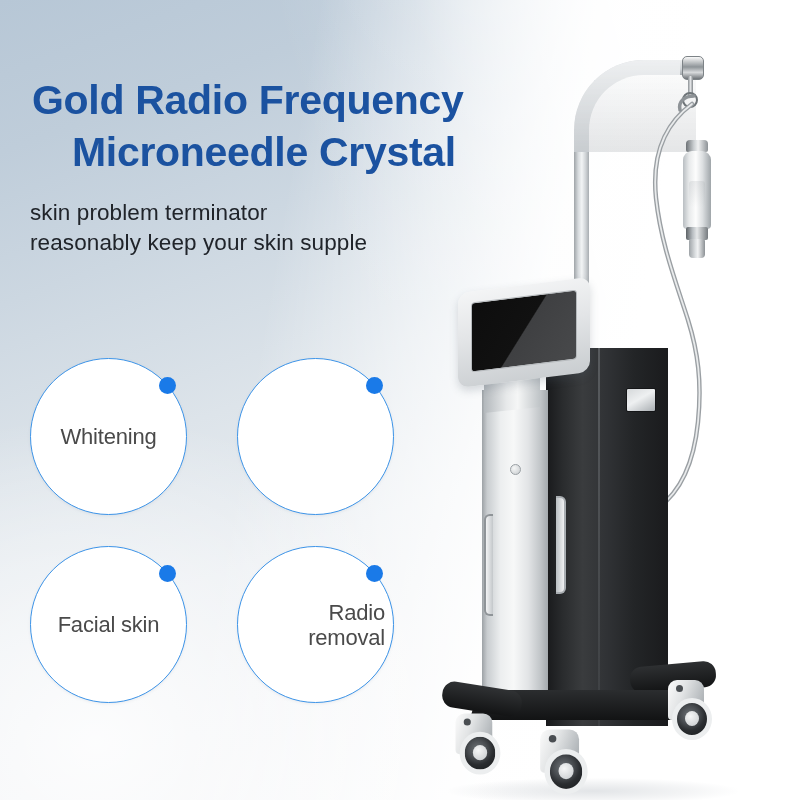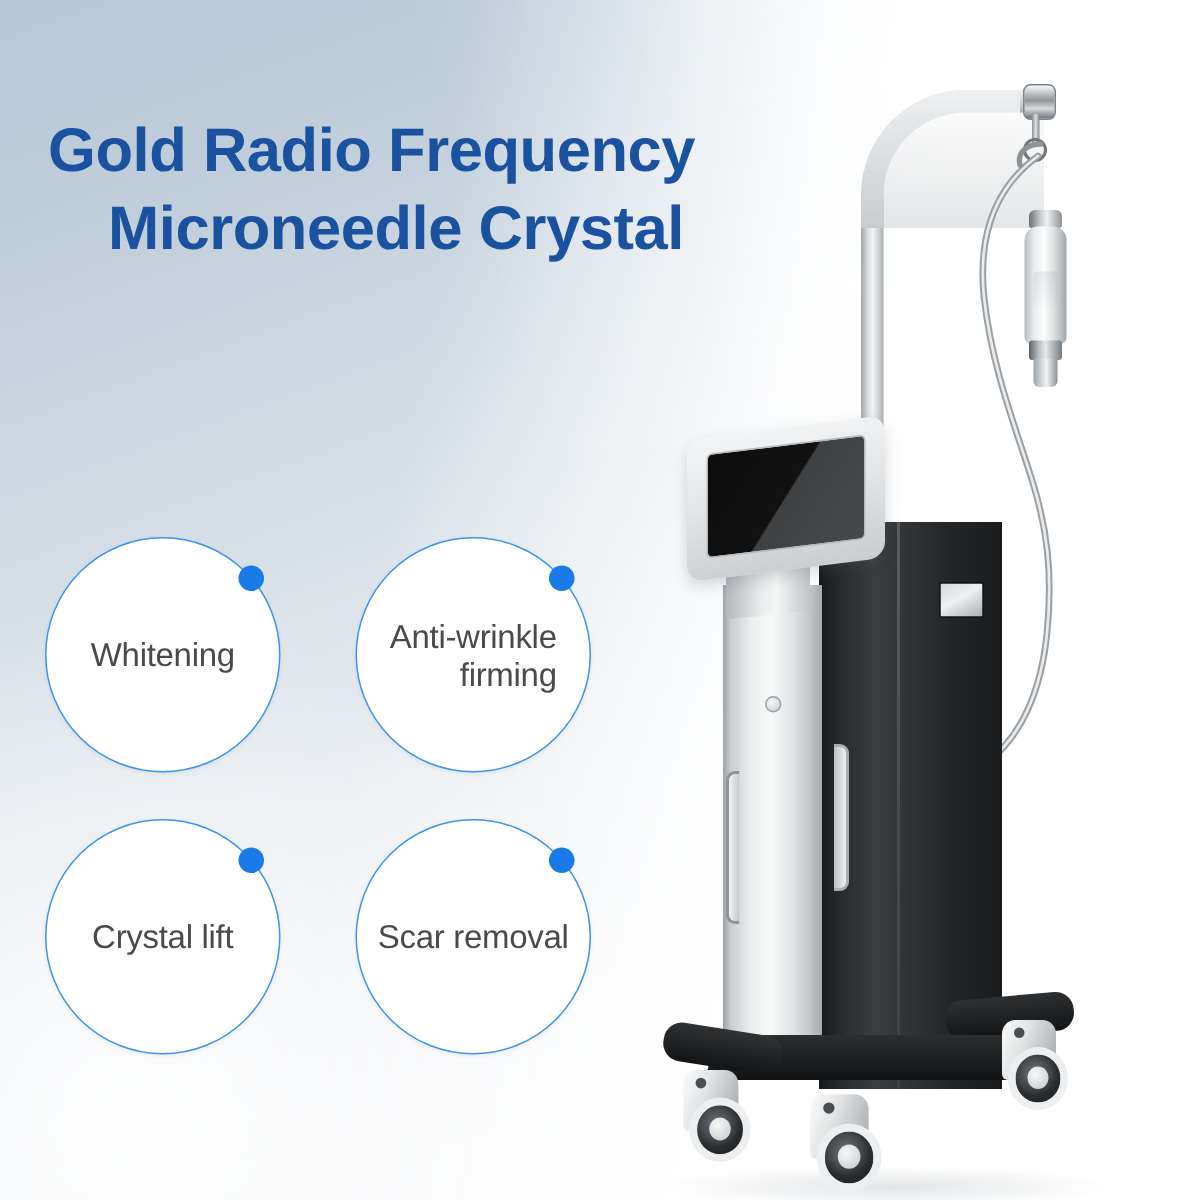--- a/index.html
+++ b/index.html
@@ -471,41 +471,43 @@
   <div class="bg-base"></div>
   <div class="bg-wash-right"></div>
   <div class="bg-wash-top"></div>
   <div class="bg-vignette-bl"></div>
 
   <div class="headline">
     <span>Gold Radio Frequency</span>
     <span class="l2">Microneedle Crystal</span>
   </div>
 
+  <div class="subhead">
+    <span>skin problem terminator</span>
+    <span class="s2">reasonably keep  your  skin supple</span>
+  </div>
 
   <div class="bubbles">
 
     <div class="bubble b-tl">
       <span class="bubble-label">Whitening</span>
       <span class="bubble-dot"></span>
     </div>
 
     <div class="bubble b-tr">
-      <span class="bubble-label">Anti-wrinkle
-firming</span>
       <span class="bubble-dot"></span>
     </div>
 
     <div class="bubble b-bl">
-      <span class="bubble-label">Crystal lift</span>
+      <span class="bubble-label">Facial skin</span>
       <span class="bubble-dot"></span>
     </div>
 
     <div class="bubble b-br">
-      <span class="bubble-label">Scar removal</span>
+      <span class="bubble-label">Radio removal</span>
       <span class="bubble-dot"></span>
     </div>
 
   </div>
 
   <div class="machine">
 
     <div class="shadow-floor"></div>
 
     <div class="arm-vertical"></div>

